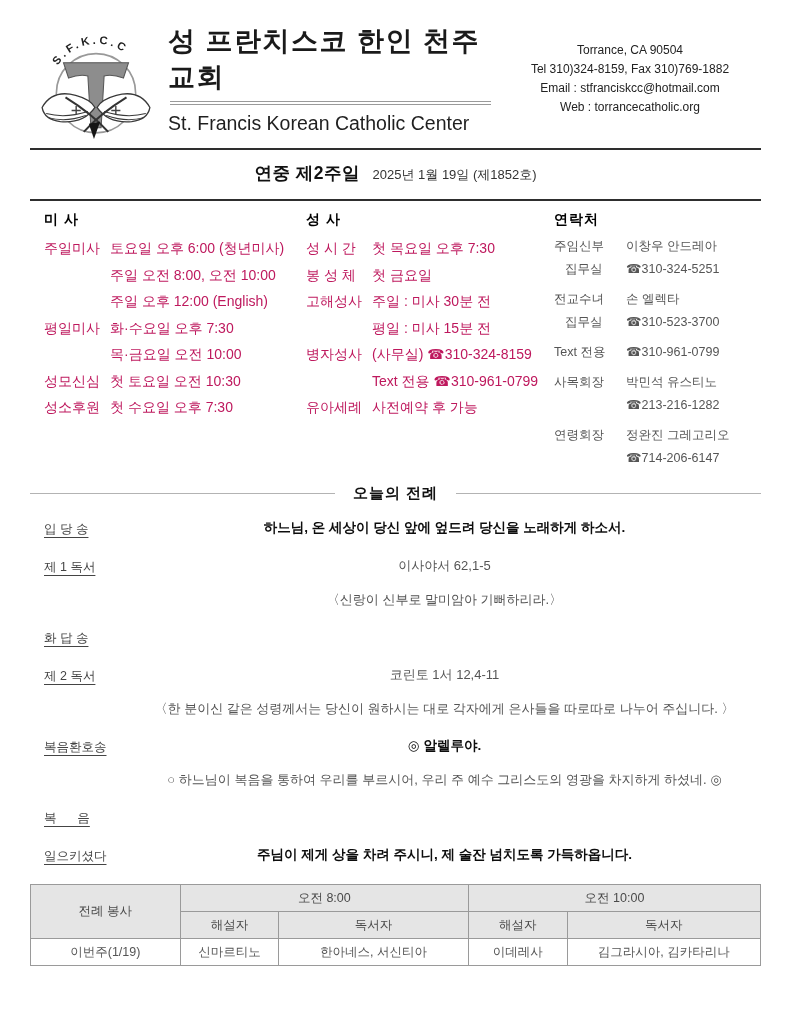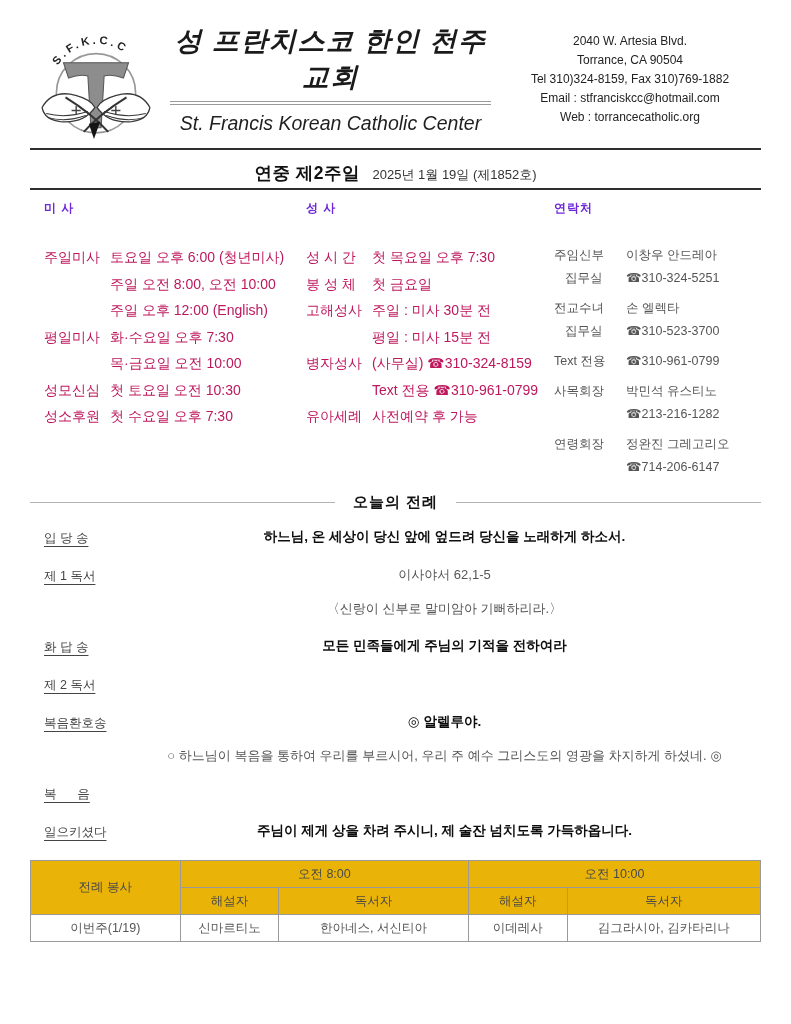--- a/index.html
+++ b/index.html
@@ -3,36 +3,36 @@
 <meta charset="utf-8">
 <style>
   * { margin:0; padding:0; box-sizing:border-box; }
   html,body { background:#fff; }
   body { font-family:"Liberation Sans","DejaVu Sans",sans-serif; }
   .page { width:791px; height:1024px; margin:0 auto; background:#fff; padding:10px 30px 0 30px; overflow:hidden; }
 
   
   .header { display:flex; align-items:center; height:138px; }
   .logo-wrap { width:132px; flex:none; display:flex; justify-content:center; }
-  .titles { flex:1; text-align:center; padding:0 6px;font-style:italic; }
+  .titles { flex:1; text-align:left; padding:0 6px; }
   .title-ko { font-size:27px; font-weight:700; color:#1a1a1a; letter-spacing:1.5px; }
   .title-divider { height:4px; border-top:1px solid #9a9a9a; border-bottom:1px solid #9a9a9a; margin:6px 2px 7px 2px; }
   .title-en { font-size:19.5px; font-weight:400; color:#1f1f1f; }
   .contact-block { width:262px; flex:none; text-align:center; font-size:12px; line-height:19px; color:#222; }
 
   .rule-thick { border-top:2px solid #2e2e2e; }
 
   
-  .issue-row { text-align:center; padding:11px 0 3px 0; }
+  .issue-row { text-align:center; padding:11px 0 14px 0; }
   .issue-title { font-size:17.5px; font-weight:700; color:#111; letter-spacing:0.5px; }
   .issue-date { font-size:13px; color:#333; margin-left:8px; }
 
   
   .info-cols { display:grid; grid-template-columns:262px 248px 1fr; padding:10px 0 6px 14px; min-height:234px; }
-  .col-heading { font-size:12px; font-weight:700; color:#6d28d9; letter-spacing:1px; margin-bottom:27px; }
+  .col-heading { font-size:14px; font-weight:700; color:#000000; letter-spacing:1px; margin-bottom:6px; }
   .info-row { display:flex; font-size:14px; color:#be185d; line-height:26.5px; }
   .m-label { width:66px; flex:none; white-space:pre; }
   .m-value { white-space:pre; }
   .c-row { display:flex; font-size:12.5px; color:#555; line-height:23px; }
   .c-label { width:72px; flex:none; white-space:pre; }
   .c-label.ind { padding-left:11px; }
   .c-value { white-space:pre; }
   .gap-top { margin-top:7px; }
 
   
@@ -43,21 +43,21 @@
   .lit-item { display:flex; margin-bottom:19px; }
   .lit-label { width:84px; flex:none; color:#444; font-size:12.5px; text-decoration:underline; text-underline-offset:4px; white-space:pre; padding-top:2px; }
   .lit-lines { flex:1; }
   .lit-line { font-size:13px; color:#555; line-height:18px; margin-bottom:16px;text-align:center; }
   .lit-line:last-child { margin-bottom:0; }
   .lit-line.bold { color:#0d0d0d; font-weight:700; font-size:13.5px; }
 
   
   .sched { width:100%; border-collapse:collapse; margin-top:3px; font-size:12.5px; color:#555; }
   .sched th, .sched td { border:1px solid #9a9a9a; height:27px; text-align:center; font-weight:400; padding:1px 4px; }
-  .sched thead th { background:#eab308; color:#4a4a4a; }
+  .sched thead th { background:#e5e5e5; color:#4a4a4a; }
   .sched td { background:#fff; }
 </style>
 </head>
 <body>
 
 <div class="page">
 
   <div class="header">
     <div class="logo-wrap">
       <svg width="126" height="122" viewBox="0 0 120 120">
@@ -79,21 +79,20 @@
         <path d="M75,91 h9 M79.5,86.5 v9" stroke="#444" stroke-width="1.4"></path>
         <path d="M53,104 L64,102 L58,119 Z" fill="#151515"></path>
       </svg>
     </div>
     <div class="titles">
       <div class="title-ko">성 프란치스코 한인 천주교회</div>
       <div class="title-divider"></div>
       <div class="title-en">St. Francis Korean Catholic Center</div>
     </div>
     <div class="contact-block">
-      <div>2040 W. Artesia Blvd.</div>
       <div>Torrance, CA 90504</div>
       <div>Tel 310)324-8159, Fax 310)769-1882</div>
       <div>Email : stfranciskcc@hotmail.com</div>
       <div>Web : torrancecatholic.org</div>
     </div>
   </div>
 
   <div class="rule-thick"></div>
 
   <div class="issue-row">
@@ -228,27 +227,28 @@
     <div class="lit-item">
       <div class="lit-label">제 1 독서</div>
       <div class="lit-lines">
         <div class="lit-line">이사야서 62,1-5</div>
         <div class="lit-line">〈신랑이 신부로 말미암아 기뻐하리라.〉</div>
       </div>
     </div>
 
     <div class="lit-item">
       <div class="lit-label">화 답 송</div>
-      <div class="lit-lines">
-        <div class="lit-line bold">모든 민족들에게 주님의 기적을 전하여라</div>
-      </div>
     </div>
 
     <div class="lit-item">
       <div class="lit-label">제 2 독서</div>
+      <div class="lit-lines">
+        <div class="lit-line">코린토 1서 12,4-11</div>
+        <div class="lit-line">〈한 분이신 같은 성령께서는 당신이 원하시는 대로 각자에게 은사들을 따로따로 나누어 주십니다. 〉</div>
+      </div>
     </div>
 
     <div class="lit-item">
       <div class="lit-label">복음환호송</div>
       <div class="lit-lines">
         <div class="lit-line bold">◎ 알렐루야.</div>
         <div class="lit-line">○ 하느님이 복음을 통하여 우리를 부르시어, 우리 주 예수 그리스도의 영광을 차지하게 하셨네. ◎</div>
       </div>
     </div>
 

